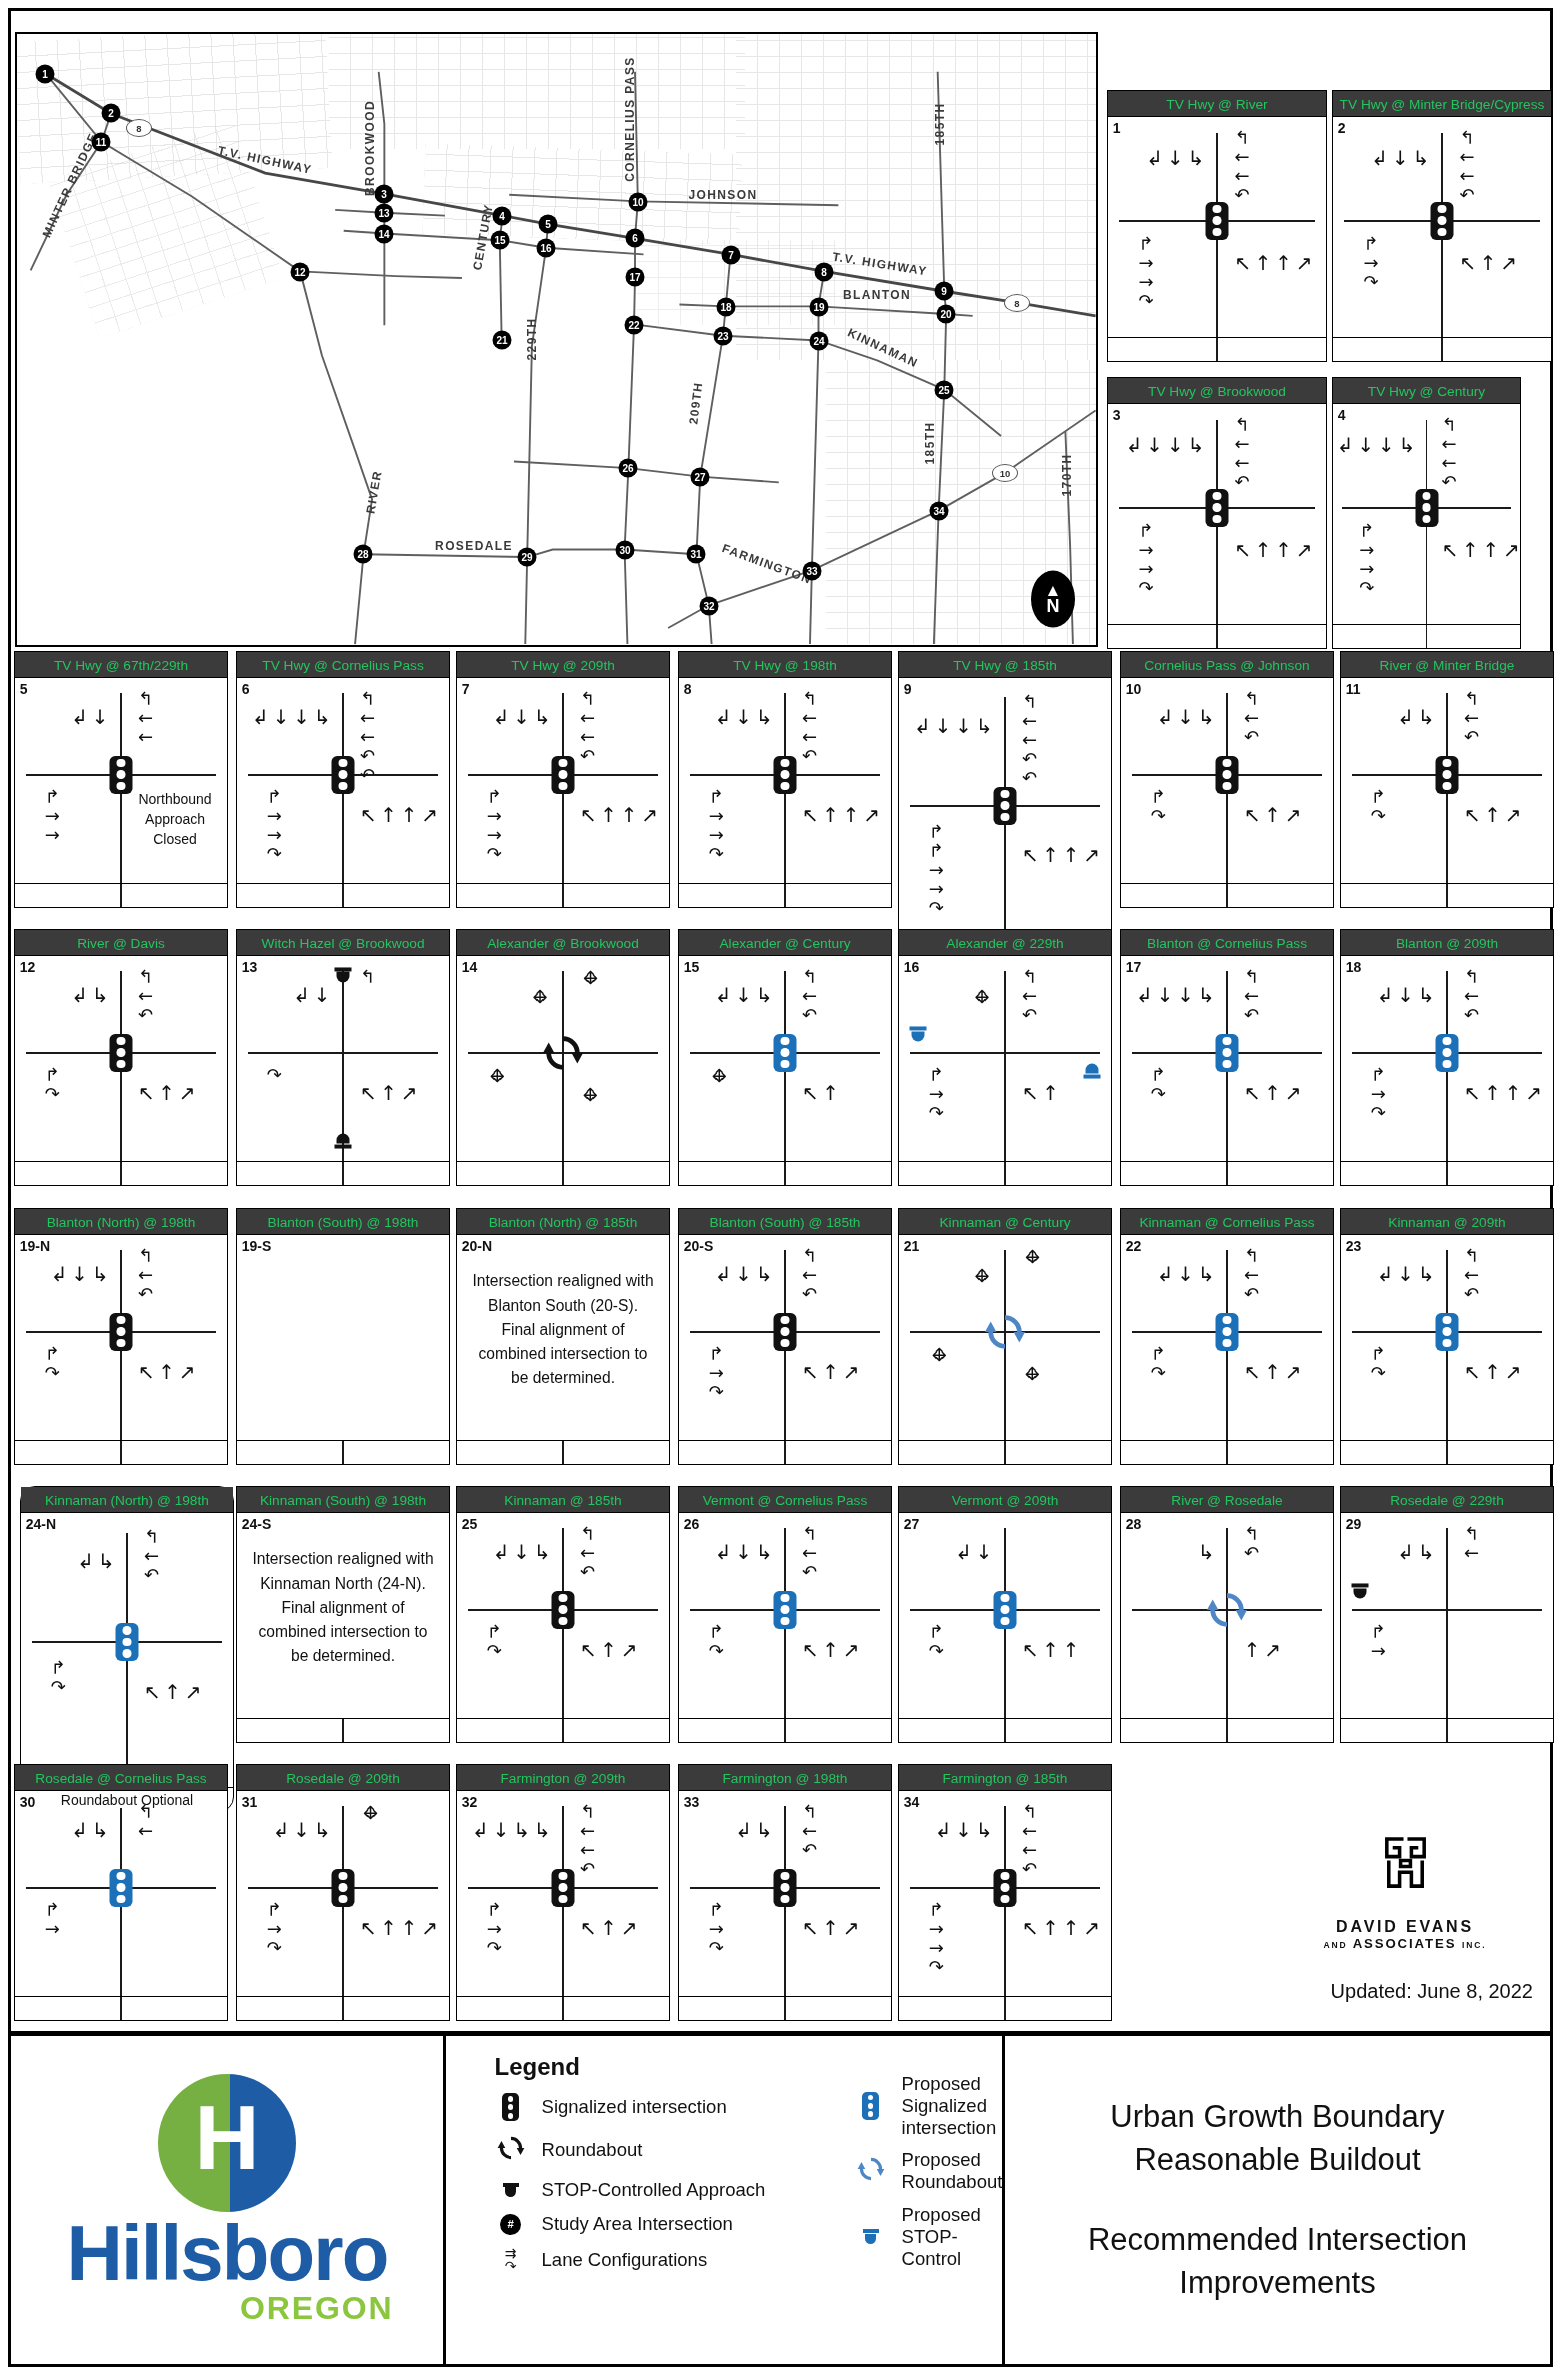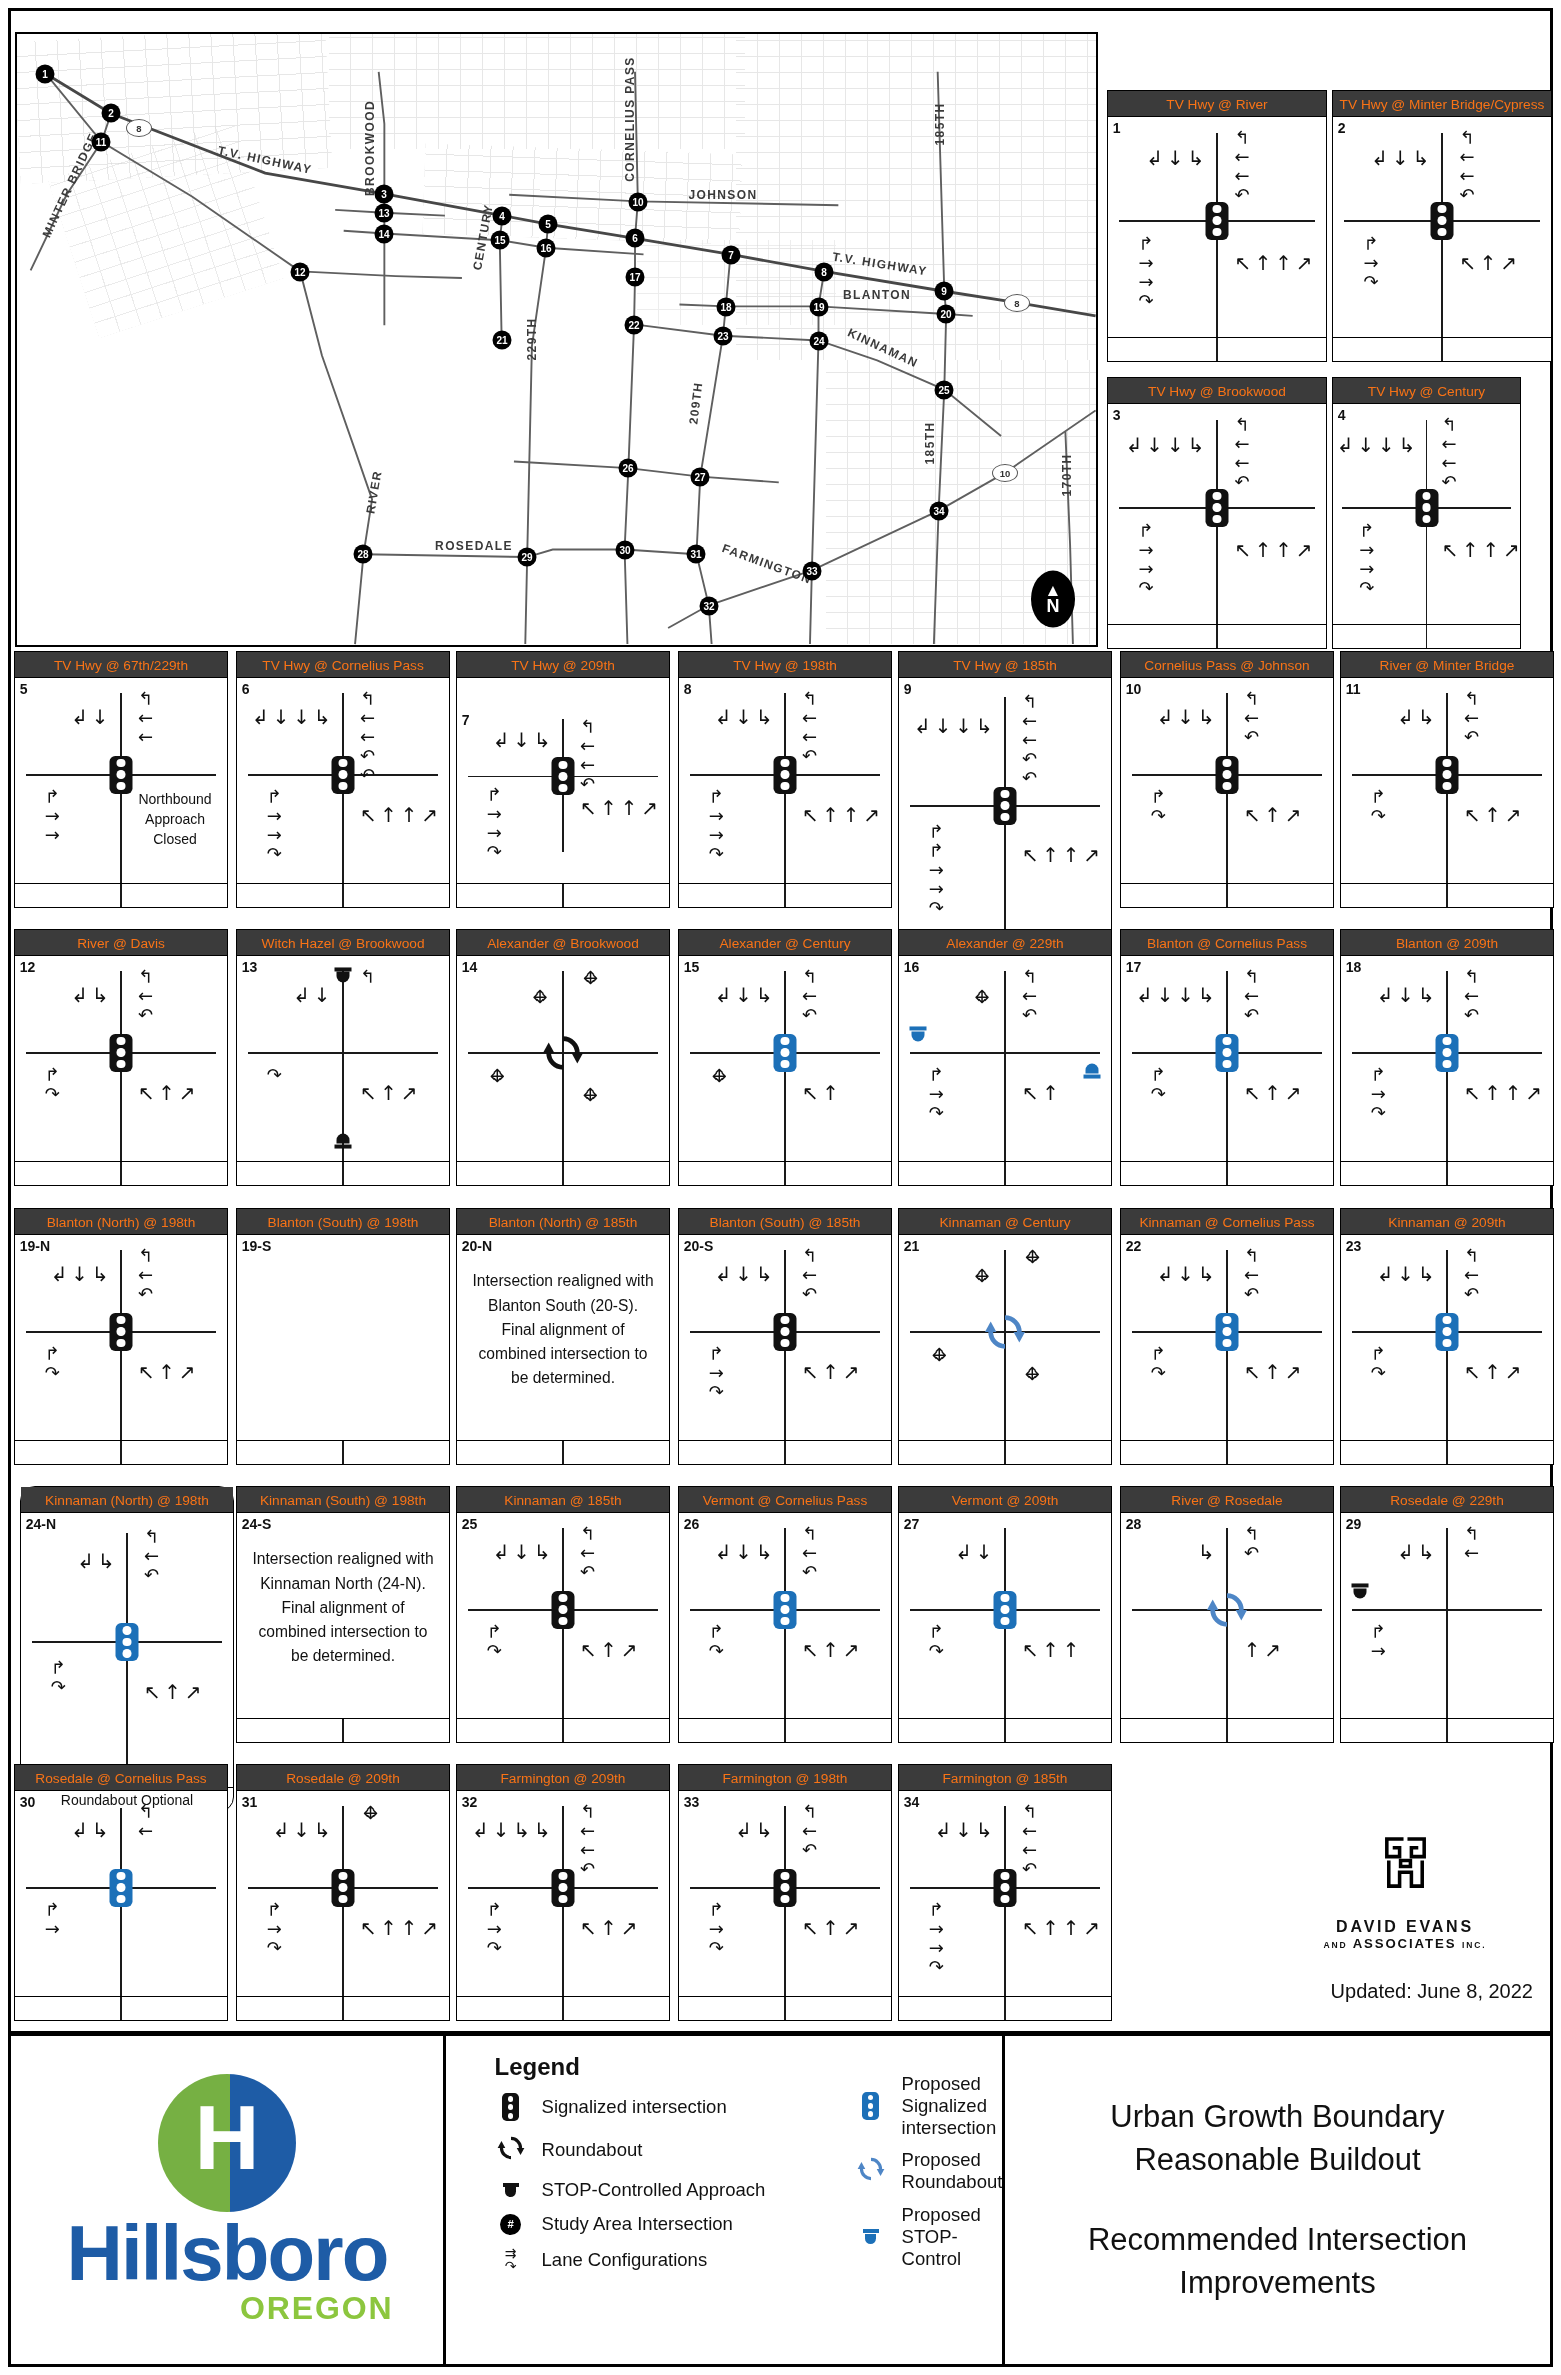--- a/index.html
+++ b/index.html
@@ -30,21 +30,21 @@
           border-radius:50%;color:#333;font-size:9.5px;font-weight:bold;display:flex;
           align-items:center;justify-content:center;transform:translate(-50%,-50%);z-index:3;}
   #north{position:absolute;left:1036px;top:565px;width:44px;height:57px;background:#000;
          border-radius:50%;transform:translate(-50%,-50%);display:flex;flex-direction:column;
          align-items:center;justify-content:center;color:#fff;z-index:5;}
   #north .na{font-size:17px;line-height:13.2px;}
   #north .nl{font-size:18px;font-weight:bold;line-height:17px;}
 
   
   .panel{position:absolute;border:1.9px solid #000;background:#fff;display:flex;flex-direction:column;box-sizing:border-box;}
-  .p-head{background:#3b3b3b;color:#f97316;font-size:13.7px;text-align:center;padding:5.7px 1.9px 4.7px;
+  .p-head{background:#3b3b3b;color:#22c55e;font-size:13.7px;text-align:center;padding:5.7px 1.9px 4.7px;
           border-bottom:1.9px solid #000;white-space:nowrap;overflow:hidden;}
   .p-body{position:relative;flex:1;}
   .p-num{position:absolute;left:4.7px;top:2.8px;font-weight:bold;font-size:14px;z-index:6;}
   .road-h{position:absolute;left:5%;right:5%;top:calc(47% - 0.9px);height:1.9px;background:#1a1a1a;}
   .road-v{position:absolute;left:calc(50% - 0.9px);top:7%;bottom:0;width:1.9px;background:#1a1a1a;}
   .p-foot{height:23px;border-top:1.9px solid #000;position:relative;display:flex;align-items:center;
           justify-content:center;font-size:14px;}
   .p-foot .fv{position:absolute;left:calc(50% - 0.9px);top:0;bottom:0;width:1.9px;background:#1a1a1a;}
   .p-foot span{position:relative;z-index:2;background:#fff;padding:0 4.7px;}
   .p-note{padding:34px 12.3px 0;font-size:15.6px;text-align:center;line-height:1.55;}
@@ -377,21 +377,21 @@
           <span class="sig" style="background: rgb(17, 17, 17);">
             <i></i>
             <i></i>
             <i></i>
           </span>
         </div>
         <div class="p-foot">
           <div class="fv"></div>
         </div>
       </div>
-      <div class="panel" style="left: 456px; top: 651px; width: 214px; height: 257px; gap: 31px;">
+      <div class="panel" style="left: 456px; top: 651px; width: 214px; height: 257px;">
         <div class="p-head">TV Hwy @ 209th</div>
         <div class="p-body">
           <span class="p-num">7</span>
           <div class="road-v"></div>
           <div class="road-h"></div>
           <div class="cl cl-nw"><span>↲</span><span>↓</span><span>↳</span></div>
           <div class="cl cl-ne">
             <span>↰</span>
             <span>←</span>
             <span>←</span>

